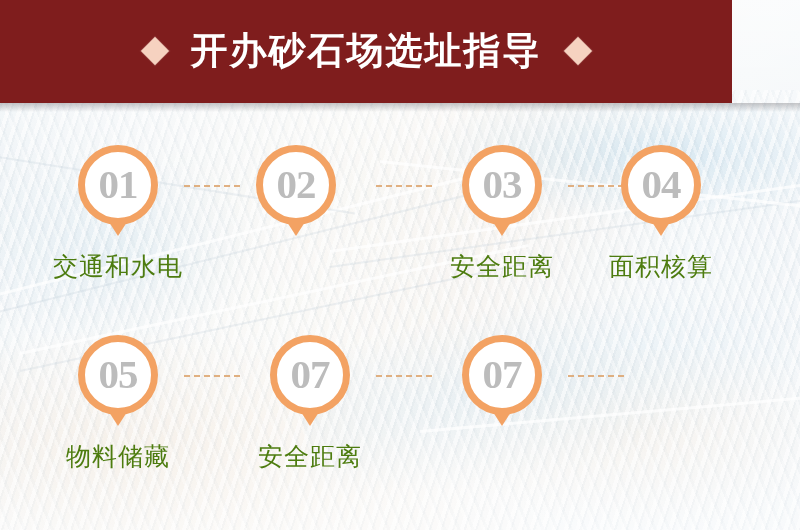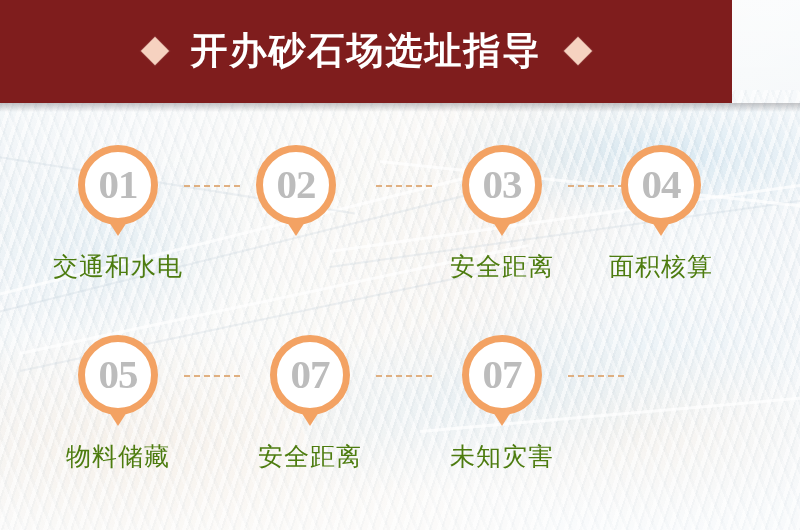--- a/index.html
+++ b/index.html
@@ -236,20 +236,19 @@
       <div class="label">安全距离</div>
     </div>
 
     <div class="item r2" style="left:406px;">
       <div class="badge">
         <div class="ring">
           <span class="num">07</span>
         </div>
         <div class="tip"></div>
       </div>
-      <div class="label">未知灾害</div>
     </div>
 
     <div class="item r2" style="left:598px;">
     </div>
 
   </div>
 </div>
 
 </body></html>

